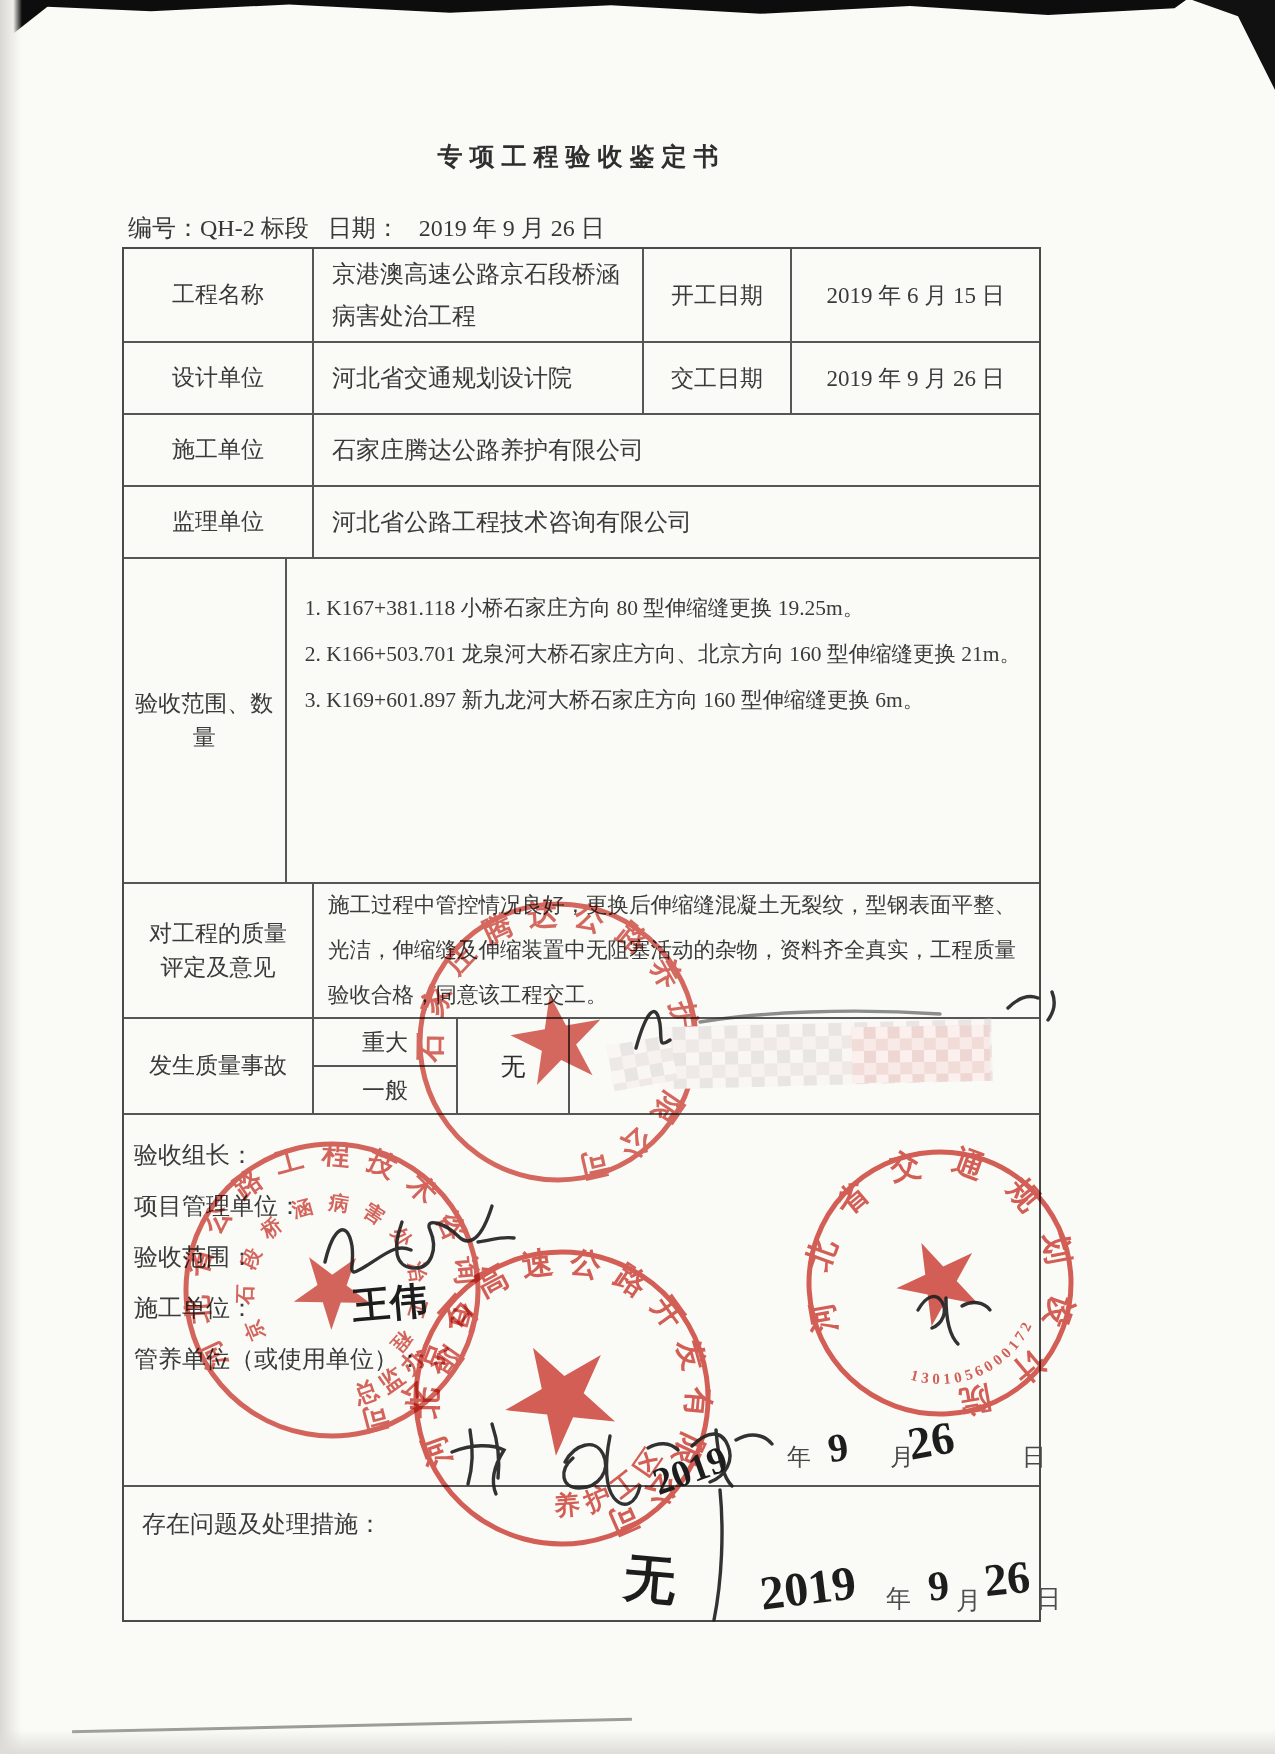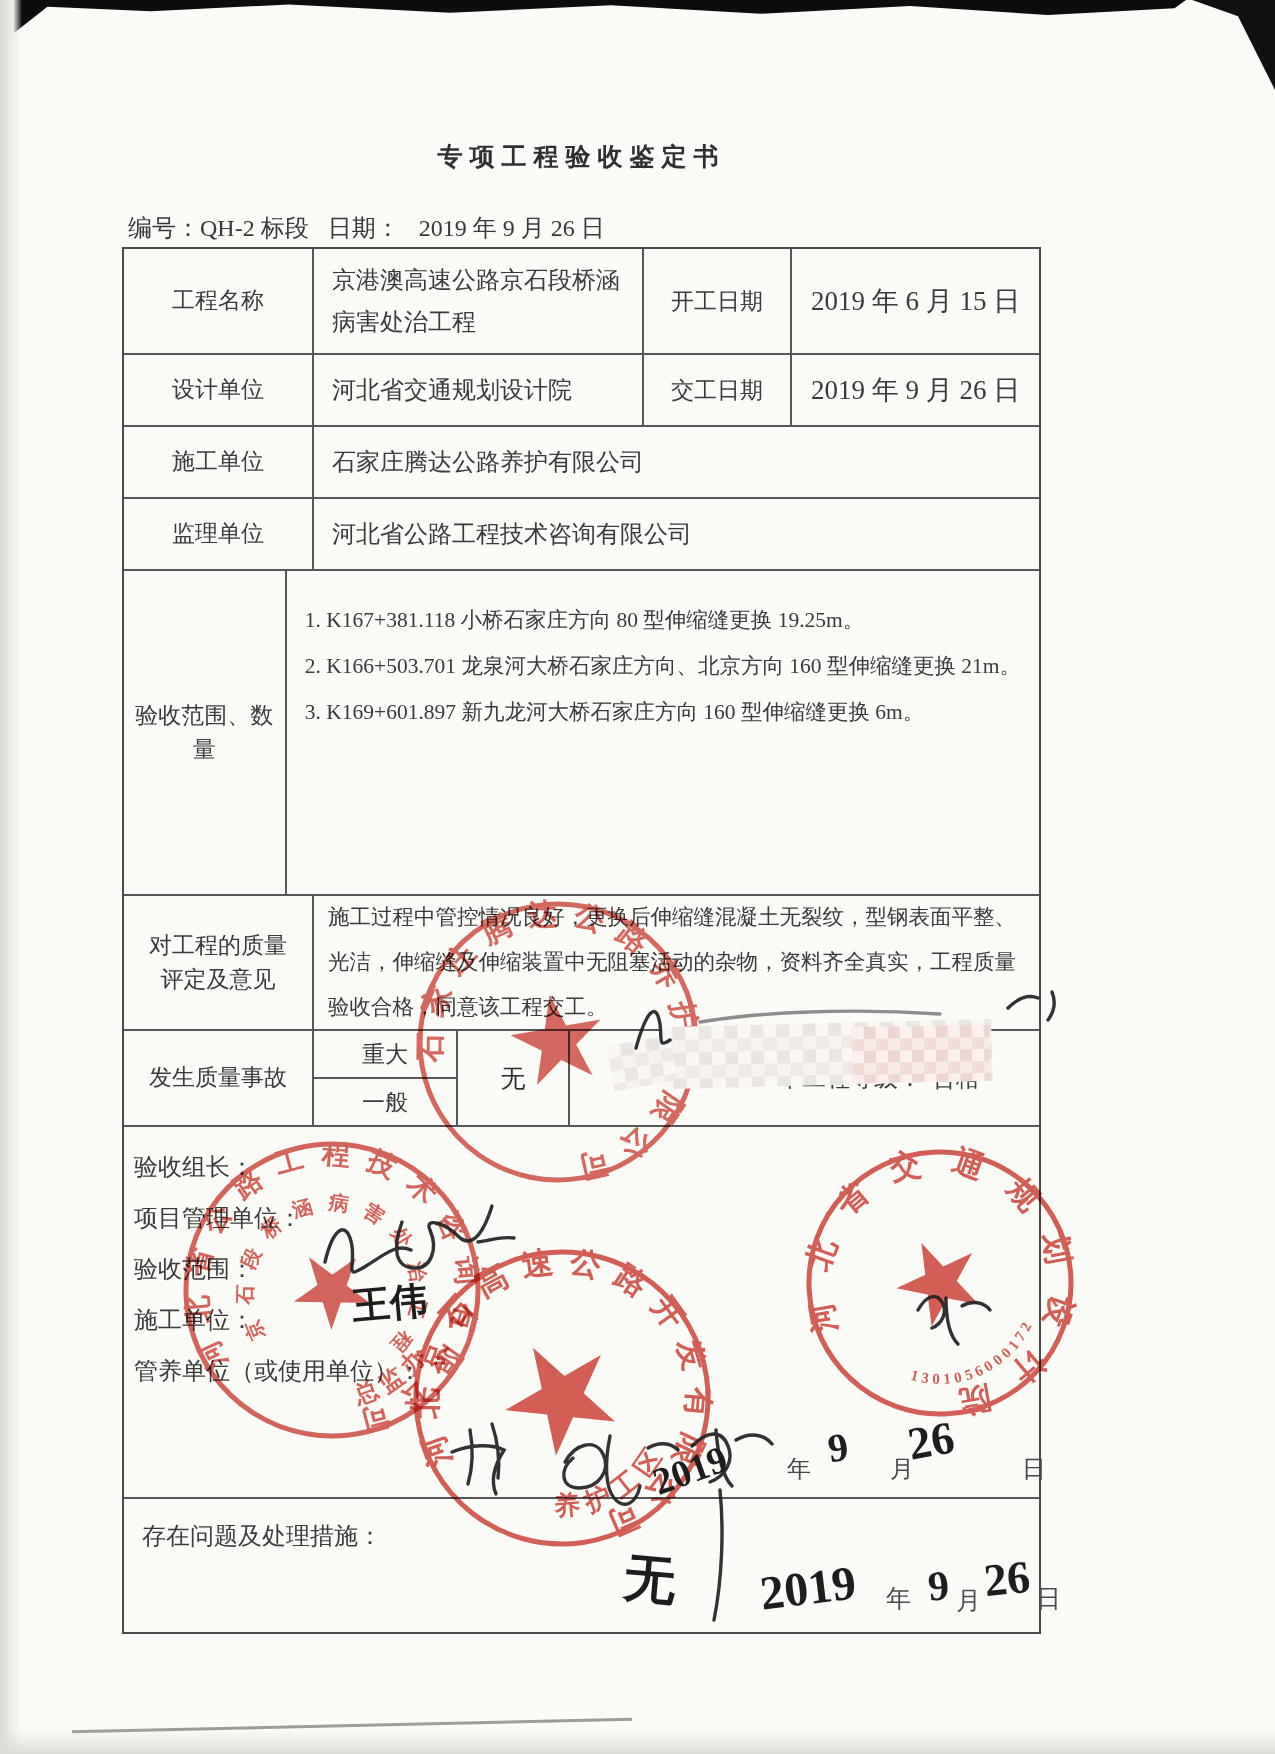--- a/index.html
+++ b/index.html
@@ -25,22 +25,22 @@
     position:absolute;left:122px;top:247px;width:919px;
     border:2px solid #4a4a4a;box-sizing:border-box;background:transparent;
   }
   .trow{display:flex;border-top:2px solid #565656;box-sizing:border-box;}
   .trow:first-child{border-top:none;}
   .cell{box-sizing:border-box;border-left:2px solid #565656;display:flex;align-items:center;}
   .cell:first-child{border-left:none;}
   .c-label{width:188px;justify-content:center;text-align:center;font-size:23px;color:#3a3a3a;flex-direction:column;line-height:34px;}
   .c-value{flex:1;padding:0 18px;font-size:24px;line-height:42px;color:#3a3a3a;}
   .c-dlabel{width:148px;justify-content:center;font-size:23px;color:#3a3a3a;}
-  .c-dvalue{width:249px;justify-content:center;font-size:27px;color:#3a3a3a;}
-  .r1{height:104px;} .r2,.r3,.r4{height:72px;justify-content:space-between;}
+  .c-dvalue{width:249px;justify-content:center;font-size:23px;color:#3a3a3a;}
+  .r1{height:92px;} .r2,.r3,.r4{height:72px;justify-content:space-between;}
   .r5{height:325px;} .r5 .c-value{flex-direction:column;align-items:flex-start;justify-content:flex-start;padding-top:26px;}
   .scope-item{white-space:nowrap;font-size:21.5px;line-height:46px;color:#3a3a3a;}
   .r6{height:135px;} .r6 .c-value{font-size:21.5px;line-height:45px;padding:0 14px;}
   .r7{height:96px;}
   .acc-split{width:144px;flex-direction:column;padding:0;align-items:stretch;}
   .acc-half{flex:1;display:flex;align-items:center;justify-content:center;font-size:23px;color:#3a3a3a;}
   .acc-half.top{border-bottom:2px solid #565656;}
   .c-none{width:112px;justify-content:center;font-size:25px;color:#2e2e2e;}
   .c-grade{flex:1;padding-left:208px;font-size:24px;color:#3a3a3a;}
   .r8{height:372px;} .r8 .sigcell{flex:1;flex-direction:column;align-items:stretch;position:relative;padding:0;}

